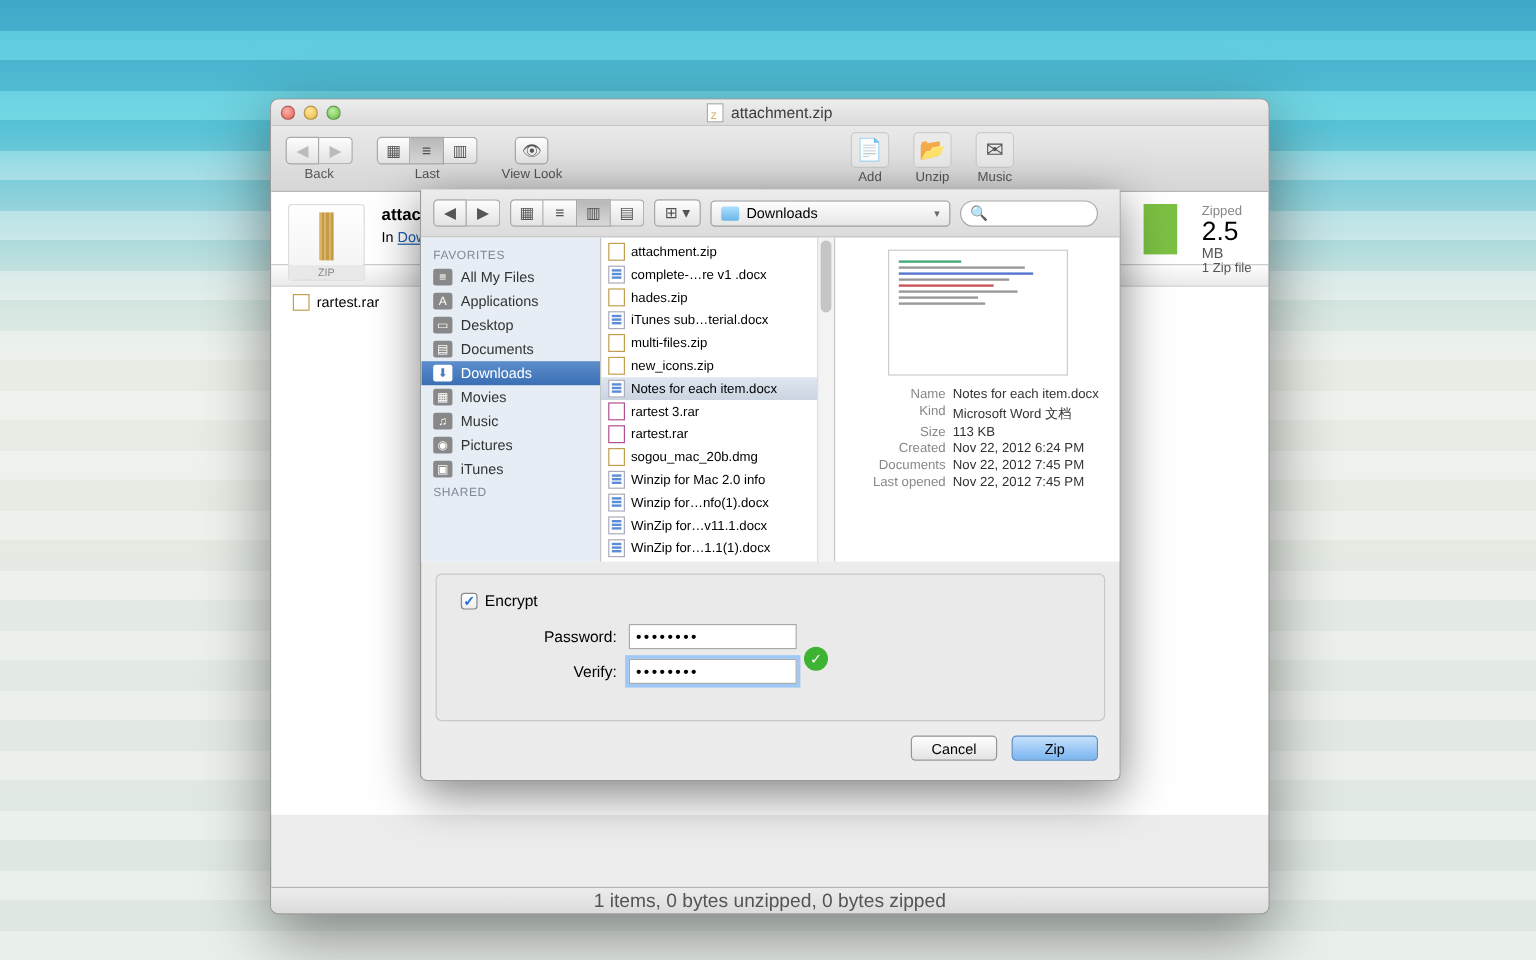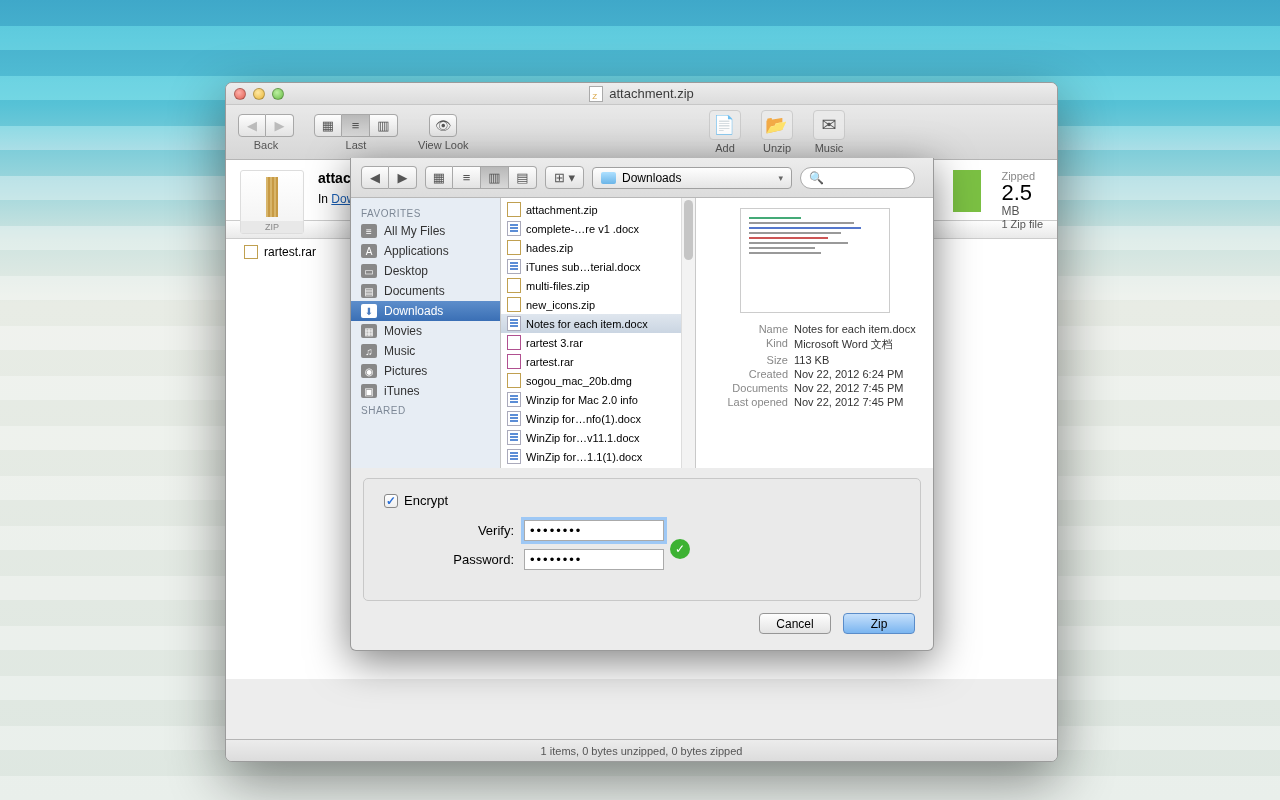--- a/index.html
+++ b/index.html
@@ -45,21 +45,21 @@
 .meta-right h2 { font-size:22px; font-weight:400; line-height:1; }
 .meta-right .unit { font-size:12px; color:#555; }
 .meta-right .ct { font-size:11px; color:#555; }
 .green-fold { width:28px; height:42px; background:#7bc043; position:relative; margin-right:6px; }
 
 .list-hdr { height:19px; background:linear-gradient(#fdfdfd,#e9e9e9); border-top:1px solid #ccc; border-bottom:1px solid #ccc; padding:0 18px; font-size:11px; color:#444; display:flex; align-items:center; }
 .list-body { background:#fff; height:440px; padding:4px 18px; font-size:12px; }
 .file-row { display:flex; align-items:center; gap:6px; padding:2px 0; }
 .file-row .ficon { width:14px; height:14px; background:#fff; border:1px solid #c0a050; }
 
-.statusbar { position:absolute; bottom:0; left:0; right:0; height:22px; background:linear-gradient(#ececec,#dcdcdc); border-top:1px solid #b5b5b5; display:flex; align-items:center; justify-content:center; font-size:11px; color:#555; }
+.statusbar { position:absolute; bottom:0; left:0; right:0; height:22px; background:linear-gradient(#ececec,#dcdcdc); border-top:1px solid #b5b5b5; display:flex; align-items:flex-end; justify-content:center; font-size:16px; color:#555; }
 
 
 .sheet { position:absolute; left:350px; top:158px; width:584px; background:#ececec; border:1px solid #9a9a9a; border-top:none; border-radius:0 0 6px 6px; box-shadow:0 10px 40px rgba(0,0,0,.5); overflow:hidden; }
 .sheet-top { height:40px; background:linear-gradient(#ececec,#dcdcdc); border-bottom:1px solid #b8b8b8; display:flex; align-items:center; padding:0 10px; gap:8px; }
 .nav-btns { display:flex; }
 .view-btns { display:flex; }
 .path-pop { flex:1; max-width:200px; height:22px; background:linear-gradient(#fefefe,#e5e5e5); border:1px solid #a0a0a0; border-radius:4px; display:flex; align-items:center; padding:0 8px; font-size:12px; gap:6px; position:relative; }
 .path-pop::after { content:"▾"; position:absolute; right:8px; font-size:9px; color:#666; }
 .fld-icon { width:15px; height:12px; background:linear-gradient(#aee0ff,#6bb5e8); border-radius:2px; }
 .searchbox { width:115px; height:22px; border:1px solid #aaa; border-radius:11px; background:#fff; display:flex; align-items:center; padding:0 8px; }
@@ -367,26 +367,26 @@
   </div>
 
   <div class="encrypt-box">
     <div class="chk-row">
       <div class="chk">✓</div>
       <span>Encrypt</span>
     </div>
     <div style="display:flex;align-items:center">
       <div>
         <div class="pw-row">
+          <label>Password:</label>
+          <input type="password" value="••••••••" style="">
+        </div>
+        <div class="pw-row">
           <label>Verify:</label>
           <input type="password" class="focus" value="••••••••" style="">
-        </div>
-        <div class="pw-row">
-          <label>Password:</label>
-          <input type="password" value="••••••••" style="">
         </div>
       </div>
       <div class="ok-badge">✓</div>
     </div>
   </div>
 
   <div class="sheet-btns">
     <div class="btn">
         <span>Cancel</span>
       </div>

